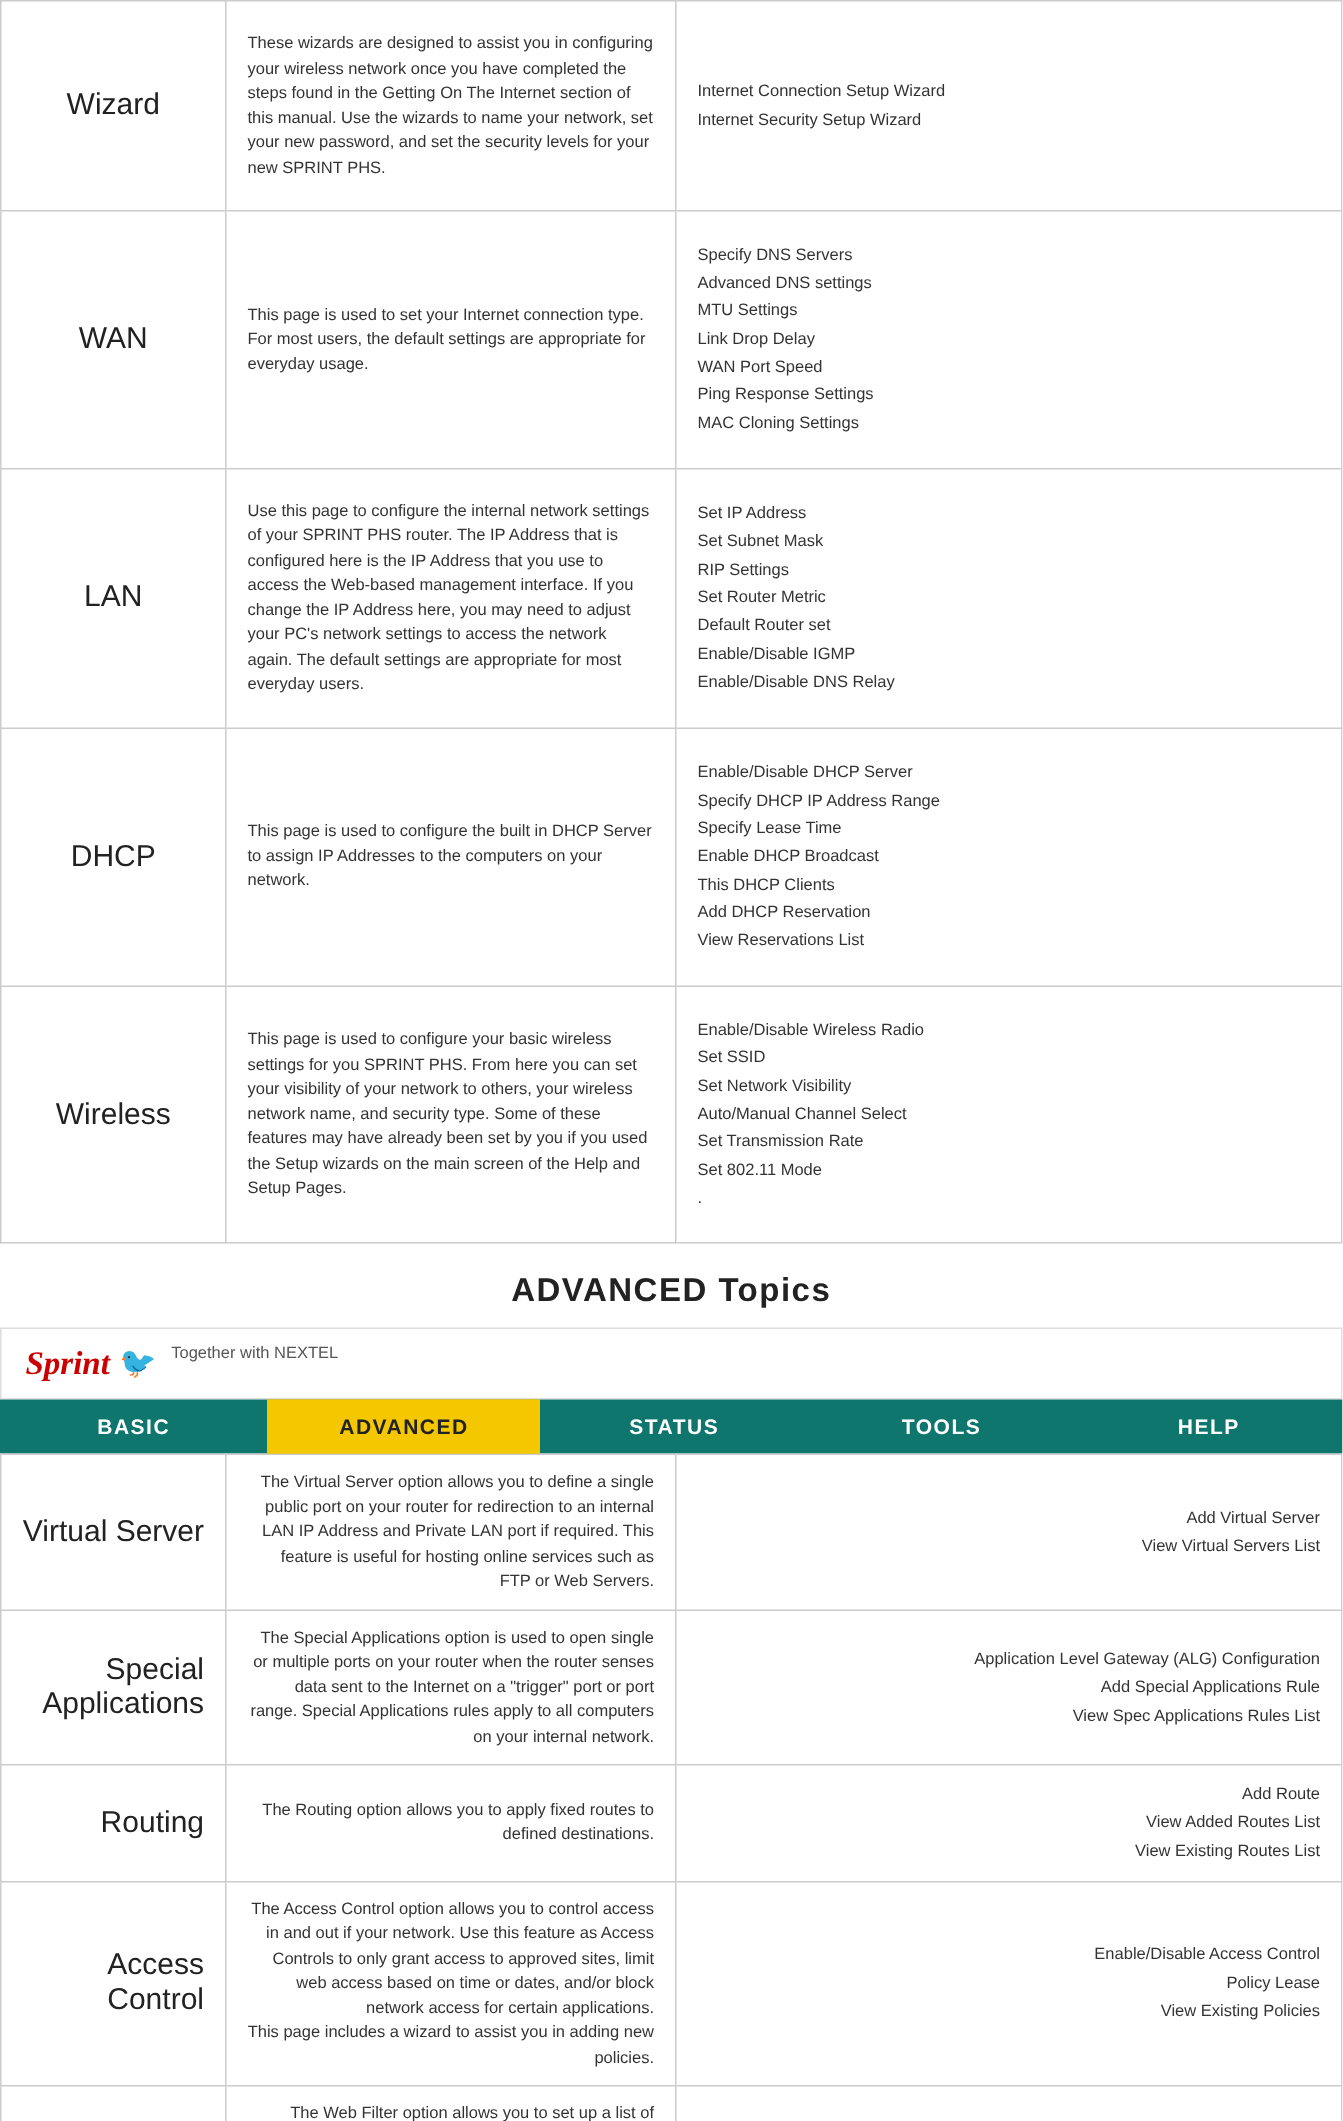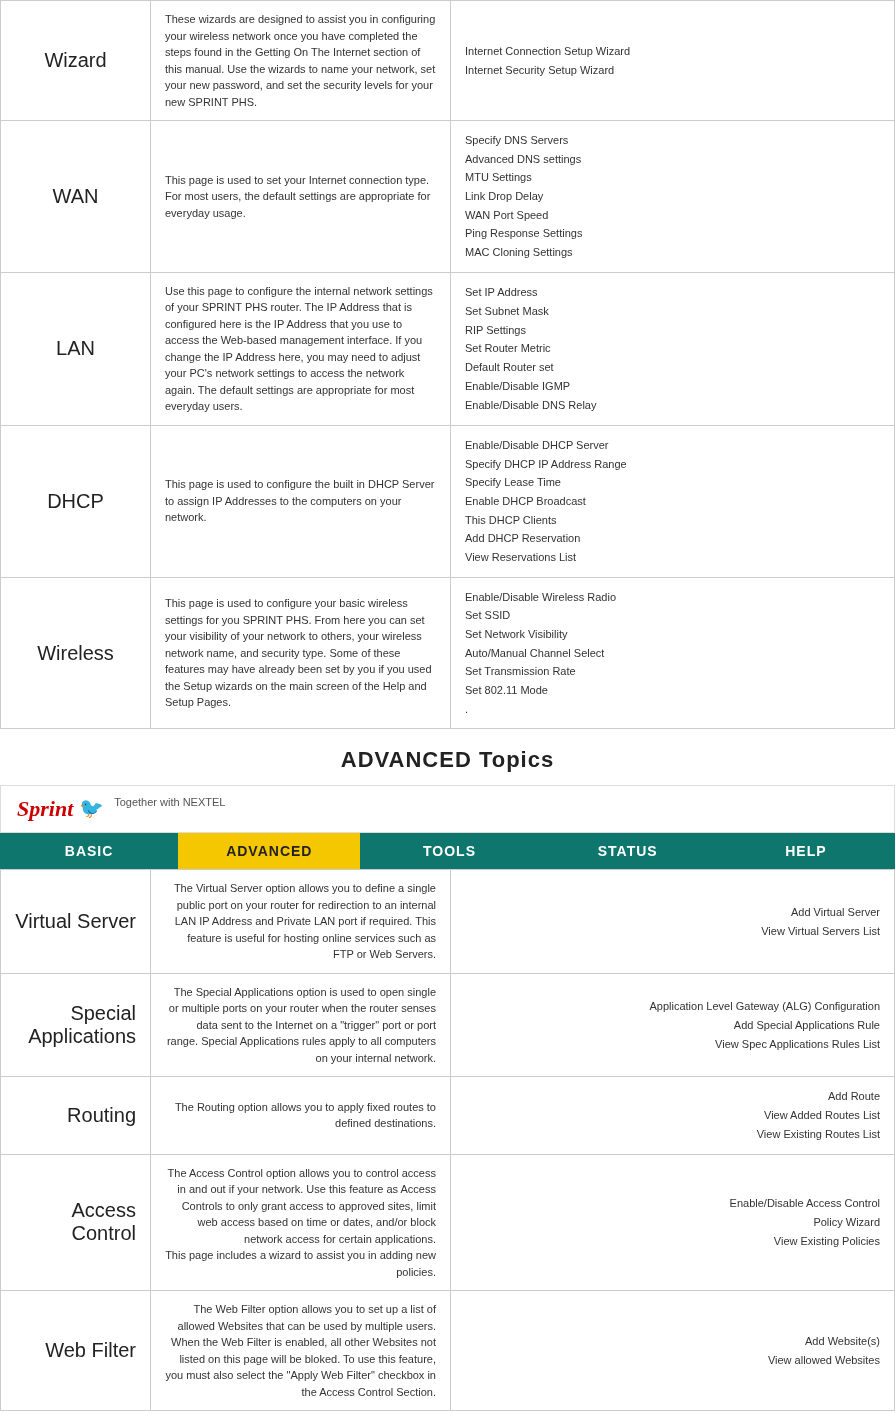--- a/index.html
+++ b/index.html
@@ -13,21 +13,21 @@
 
     
     .main-table {
       width: 100%;
       border-collapse: collapse;
       border: 1px solid #ccc;
     }
     .main-table td {
       border: 1px solid #ccc;
       vertical-align: middle;
-      padding: 10px 14px;
+      padding: 20px 14px;
     }
     .section-label {
       width: 150px;
       text-align: center;
       font-size: 20px;
       font-weight: normal;
     }
     .section-desc {
       width: 300px;
       font-size: 11px;
@@ -209,22 +209,22 @@
 
 <div class="sprint-banner">
   <span class="sprint-logo-text">Sprint</span>
   <span class="sprint-bird">🐦</span>
   <span class="sprint-tagline">Together with NEXTEL</span>
 </div>
 
 <div class="nav-bar" id="nav-bar">
     <div class="nav-item">BASIC</div>
     <div class="nav-item active">ADVANCED</div>
+    <div class="nav-item">STATUS</div>
     <div class="nav-item">TOOLS</div>
-    <div class="nav-item">STATUS</div>
     <div class="nav-item">HELP</div>
   </div>
 
 <table class="adv-table">
   <tbody id="adv-table-body">
       <tr>
         <td class="adv-label">Virtual Server</td>
         <td class="adv-desc">The Virtual Server option allows you to define a single public port on your router for redirection to an internal LAN IP Address and Private LAN port if required. This feature is useful for hosting online services such as FTP or Web Servers.</td>
         <td class="adv-links">
           <div>Add Virtual Server</div>
@@ -247,21 +247,21 @@
           <div>Add Route</div>
           <div>View Added Routes List</div>
           <div>View Existing Routes List</div>
         </td>
       </tr>
       <tr>
         <td class="adv-label">Access Control</td>
         <td class="adv-desc">The Access Control option allows you to control access in and out if your network. Use this feature as Access Controls to only grant access to approved sites, limit web access based on time or dates, and/or block network access for certain applications.<br>This page includes a wizard to assist you in adding new policies.</td>
         <td class="adv-links">
           <div>Enable/Disable Access Control</div>
-          <div>Policy Wizard</div>
+          <div>Policy Lease</div>
           <div>View Existing Policies</div>
         </td>
       </tr>
       <tr>
         <td class="adv-label">Web Filter</td>
         <td class="adv-desc">The Web Filter option allows you to set up a list of allowed Websites that can be used by multiple users.  When the Web Filter is enabled, all other Websites not listed on this page will be bloked.  To use this feature, you must also select the "Apply Web Filter" checkbox in the Access Control Section.</td>
         <td class="adv-links">
           <div>Add Website(s)</div>
           <div>View allowed Websites</div>
         </td>

